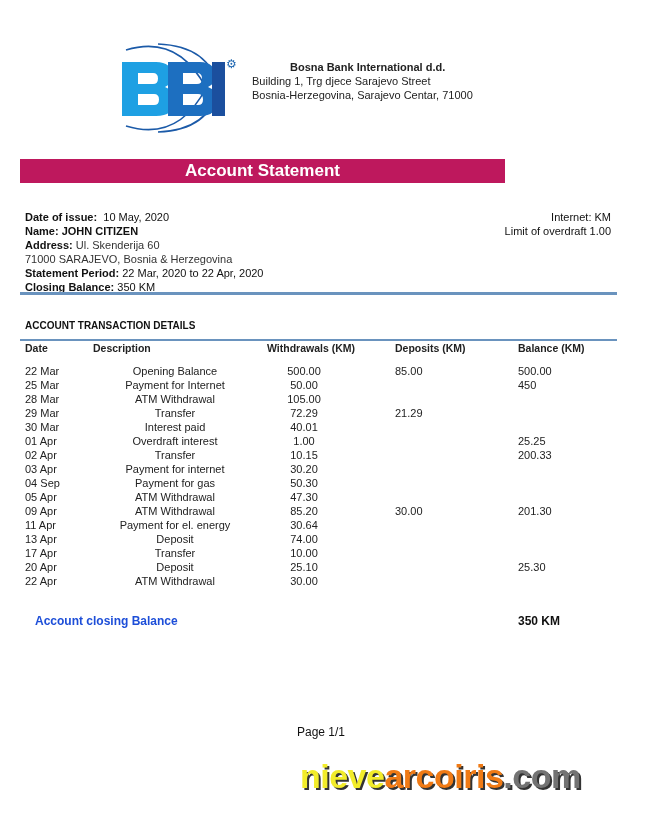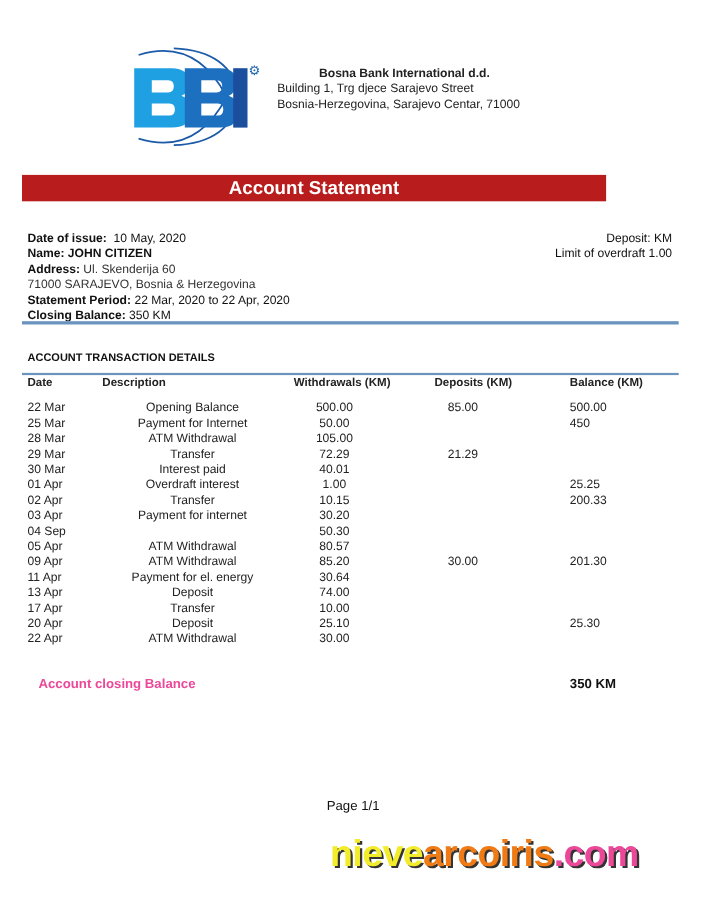--- a/index.html
+++ b/index.html
@@ -7,21 +7,21 @@
          font-family: "Liberation Sans", sans-serif; color: #1a1a1a; }
   .abs { position: absolute; }
 
   
   .logo { left: 118px; top: 40px; width: 108px; height: 96px; }
   .gear { left: 226px; top: 58px; font-size: 12px; color: #1f67b1; line-height: 12px; }
 
   .bank { left: 252px; top: 60px; font-size: 11px; line-height: 14px; color: #222; }
   .bank .name { font-weight: bold; padding-left: 38px; }
 
-  .banner { left: 20px; top: 159px; width: 531px; height: 24px; background: #b91c1c;
+  .banner { left: 20px; top: 159px; width: 485px; height: 24px; background: #be185d;
             color: #fff; font-weight: bold; font-size: 17px; text-align: center; line-height: 24px; }
 
   .info { left: 25px; top: 210px; font-size: 11px; line-height: 14px; color: #111; }
   .info b { font-weight: bold; }
   .info .lt { color: #333; }
   .info-right { right: 36px; top: 210px; font-size: 11px; line-height: 14px; text-align: right; color: #111; }
 
   .rule { height: 3px; background: #6a93be; }
   .rule1 { left: 20px; top: 292px; width: 597px; }
   .rule2 { left: 20px; top: 339px; width: 597px; height: 2px; }
@@ -34,33 +34,33 @@
   .c-wd { left: 267px; }
   .c-dep { left: 395px; }
   .c-bal { left: 518px; }
 
   .rows { left: 0; top: 364px; width: 647px; }
   .row { position: relative; height: 14px; font-size: 11px; line-height: 14px; color: #222; }
   .row span { position: absolute; top: 0; }
   .row .date { left: 25px; }
   .row .desc { left: 95px; width: 160px; text-align: center; }
   .row .wd { left: 266px; width: 76px; text-align: center; }
-  .row .dep { left: 395px; margin-left: 12px; }
+  .row .dep { left: 395px; }
   .row .bal { left: 518px; }
 
-  .closing-label { left: 35px; top: 614px; font-size: 12px; font-weight: bold; color: #ec4899; }
+  .closing-label { left: 35px; top: 614px; font-size: 12px; font-weight: bold; color: #1d4ed8; }
   .closing-val { left: 518px; top: 614px; font-size: 12px; font-weight: bold; color: #111; }
 
   .page { left: 297px; top: 725px; font-size: 12px; color: #111; }
 
   .watermark { left: 300px; top: 757px; font-size: 34px; font-weight: bold; letter-spacing: -0.5px;
                font-family: "Liberation Sans", sans-serif; text-shadow: 2px 2px 0 #333; }
   .wm1 { color: #f2ec2a; margin-top: 15px; }
   .wm2 { color: #f07a14; }
-  .wm3 { color: #ec4899; margin-top: 33px; }
+  .wm3 { color: #737373; margin-top: 33px; }
 </style>
 </head>
 <body>
 
 <div class="abs logo">
   <svg width="108" height="96" viewBox="0 0 108 96">
     <path d="M8 10 Q60 -6 88 48 Q60 102 8 86" fill="none" stroke="#1b5aa8" stroke-width="1.6"></path>
     <path d="M40 4 Q92 6 100 48 Q92 90 40 92" fill="none" stroke="#1b5aa8" stroke-width="1.6"></path>
 
     <path d="M4 22 H38 Q54 22 54 36 Q54 44 47 47 Q56 50 56 61 Q56 76 38 76 H4 Z M20 33 V44 H35 Q40 44 40 38.5 Q40 33 35 33 Z M20 54 V65 H36 Q41 65 41 59.5 Q41 54 36 54 Z" fill="#1ea0e3" fill-rule="evenodd"></path>
@@ -82,21 +82,21 @@
 
 <div class="abs info">
   <div><b>Date of issue:</b>&nbsp; <span>10 May, 2020</span></div>
   <div><b>Name:</b> <b>JOHN CITIZEN</b></div>
   <div><b>Address:</b> <span class="lt">Ul. Skenderija 60</span></div>
   <div class="lt">71000 SARAJEVO, Bosnia &amp; Herzegovina</div>
   <div><b>Statement Period:</b> <span>22 Mar, 2020 to 22 Apr, 2020</span></div>
   <div><b>Closing Balance:</b> <span>350 KM</span></div>
 </div>
 <div class="abs info-right">
-  <div>Deposit: KM</div>
+  <div>Internet: KM</div>
   <div>Limit of overdraft 1.00</div>
 </div>
 
 <div class="abs rule rule1"></div>
 
 <div class="abs section-title">ACCOUNT TRANSACTION DETAILS</div>
 <div class="abs rule rule2"></div>
 
 <div class="abs thead c-date">Date</div>
 <div class="abs thead c-desc">Description</div>
@@ -156,28 +156,29 @@
     </div>
   <div class="row">
       <span class="date">03 Apr</span>
       <span class="desc">Payment for internet</span>
       <span class="wd">30.20</span>
       <span class="dep"></span>
       <span class="bal"></span>
     </div>
   <div class="row">
       <span class="date">04 Sep</span>
+      <span class="desc">Payment for gas</span>
       <span class="wd">50.30</span>
       <span class="dep"></span>
       <span class="bal"></span>
     </div>
   <div class="row">
       <span class="date">05 Apr</span>
       <span class="desc">ATM Withdrawal</span>
-      <span class="wd">80.57</span>
+      <span class="wd">47.30</span>
       <span class="dep"></span>
       <span class="bal"></span>
     </div>
   <div class="row">
       <span class="date">09 Apr</span>
       <span class="desc">ATM Withdrawal</span>
       <span class="wd">85.20</span>
       <span class="dep">30.00</span>
       <span class="bal">201.30</span>
     </div>

